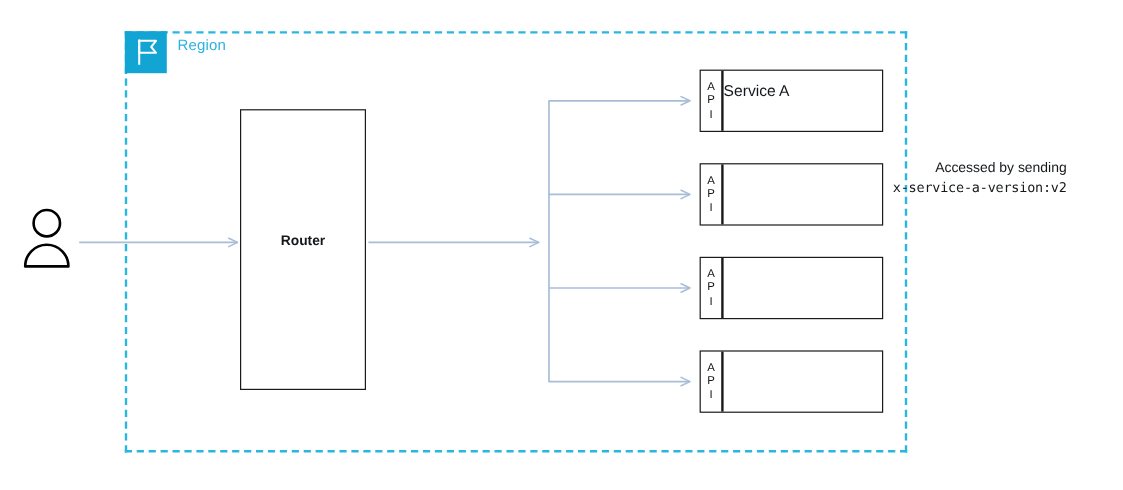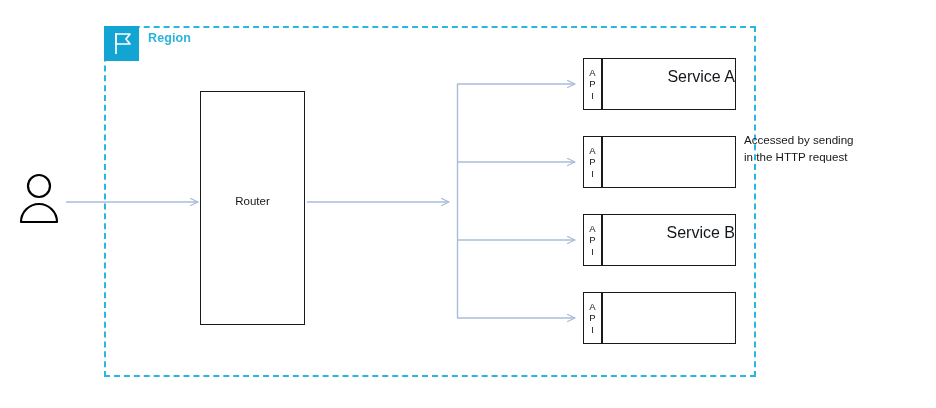--- a/index.html
+++ b/index.html
@@ -40,21 +40,20 @@
   }
   .region-badge svg { display: block; }
   .region-label {
     position: absolute;
     left: 148px;
     top: 31px;
     font-size: 12.5px;
     color: #2cb3dd;
     letter-spacing: .1px;
     white-space: nowrap;
-    font-weight: bold;
   }
 
   
   .user-icon {
     position: absolute;
     left: 12px;
     top: 172px;
     width: 54px;
     height: 58px;
   }
@@ -71,21 +70,21 @@
     box-sizing: border-box;
     background: #ffffff;
   }
   .router-label {
     position: absolute;
     left: 200px;
     top: 201px;
     width: 105px;
     text-align: center;
     font-size: 11.5px;
-    font-weight: normal;
+    font-weight: bold;
     color: #14181c;
     transform: translateY(-50%);
     white-space: nowrap;
   }
 
   
   .svc-box {
     position: absolute;
     left: 583px;
     width: 153px;
@@ -109,22 +108,22 @@
     line-height: 1.18;
     font-size: 9.5px;
     color: #14181c;
   }
   .svc-api span { display: block; }
   .svc-name {
     position: absolute;
     left: 19px;
     right: 0;
     top: 9px;
-    text-align: right;
-    font-size: 16px;
+    text-align: left;
+    font-size: 13px;
     color: #14181c;
     white-space: nowrap;
   }
 
   
   .conn-svg {
     position: absolute;
     left: 0;
     top: 0;
     width: 936px;
@@ -134,20 +133,21 @@
 
   
   .annotation {
     position: absolute;
     left: 744px;
     top: 132px;
     font-size: 11.6px;
     color: #15181b;
     line-height: 1.45;
     white-space: nowrap;
+    text-align: right;
   }
   .annotation .mono {
     font-family: "DejaVu Sans Mono", monospace;
     font-size: 11.2px;
     letter-spacing: -.15px;
   }
 </style>
 </head>
 <body>
 
@@ -208,29 +208,28 @@
       <span>I</span>
     </div>
   </div>
 
   <div class="svc-box" style="top:214px;">
     <div class="svc-api">
       <span>A</span>
       <span>P</span>
       <span>I</span>
     </div>
-    <div class="svc-name">Service B</div>
   </div>
 
   <div class="svc-box" style="top:292px;">
     <div class="svc-api">
       <span>A</span>
       <span>P</span>
       <span>I</span>
     </div>
   </div>
 
   <div class="annotation">
     <div>Accessed by sending</div>
-    <div>in the HTTP request</div>
+    <div class="mono">x-service-a-version:v2</div>
   </div>
 
 </div>
 
 </body></html>

